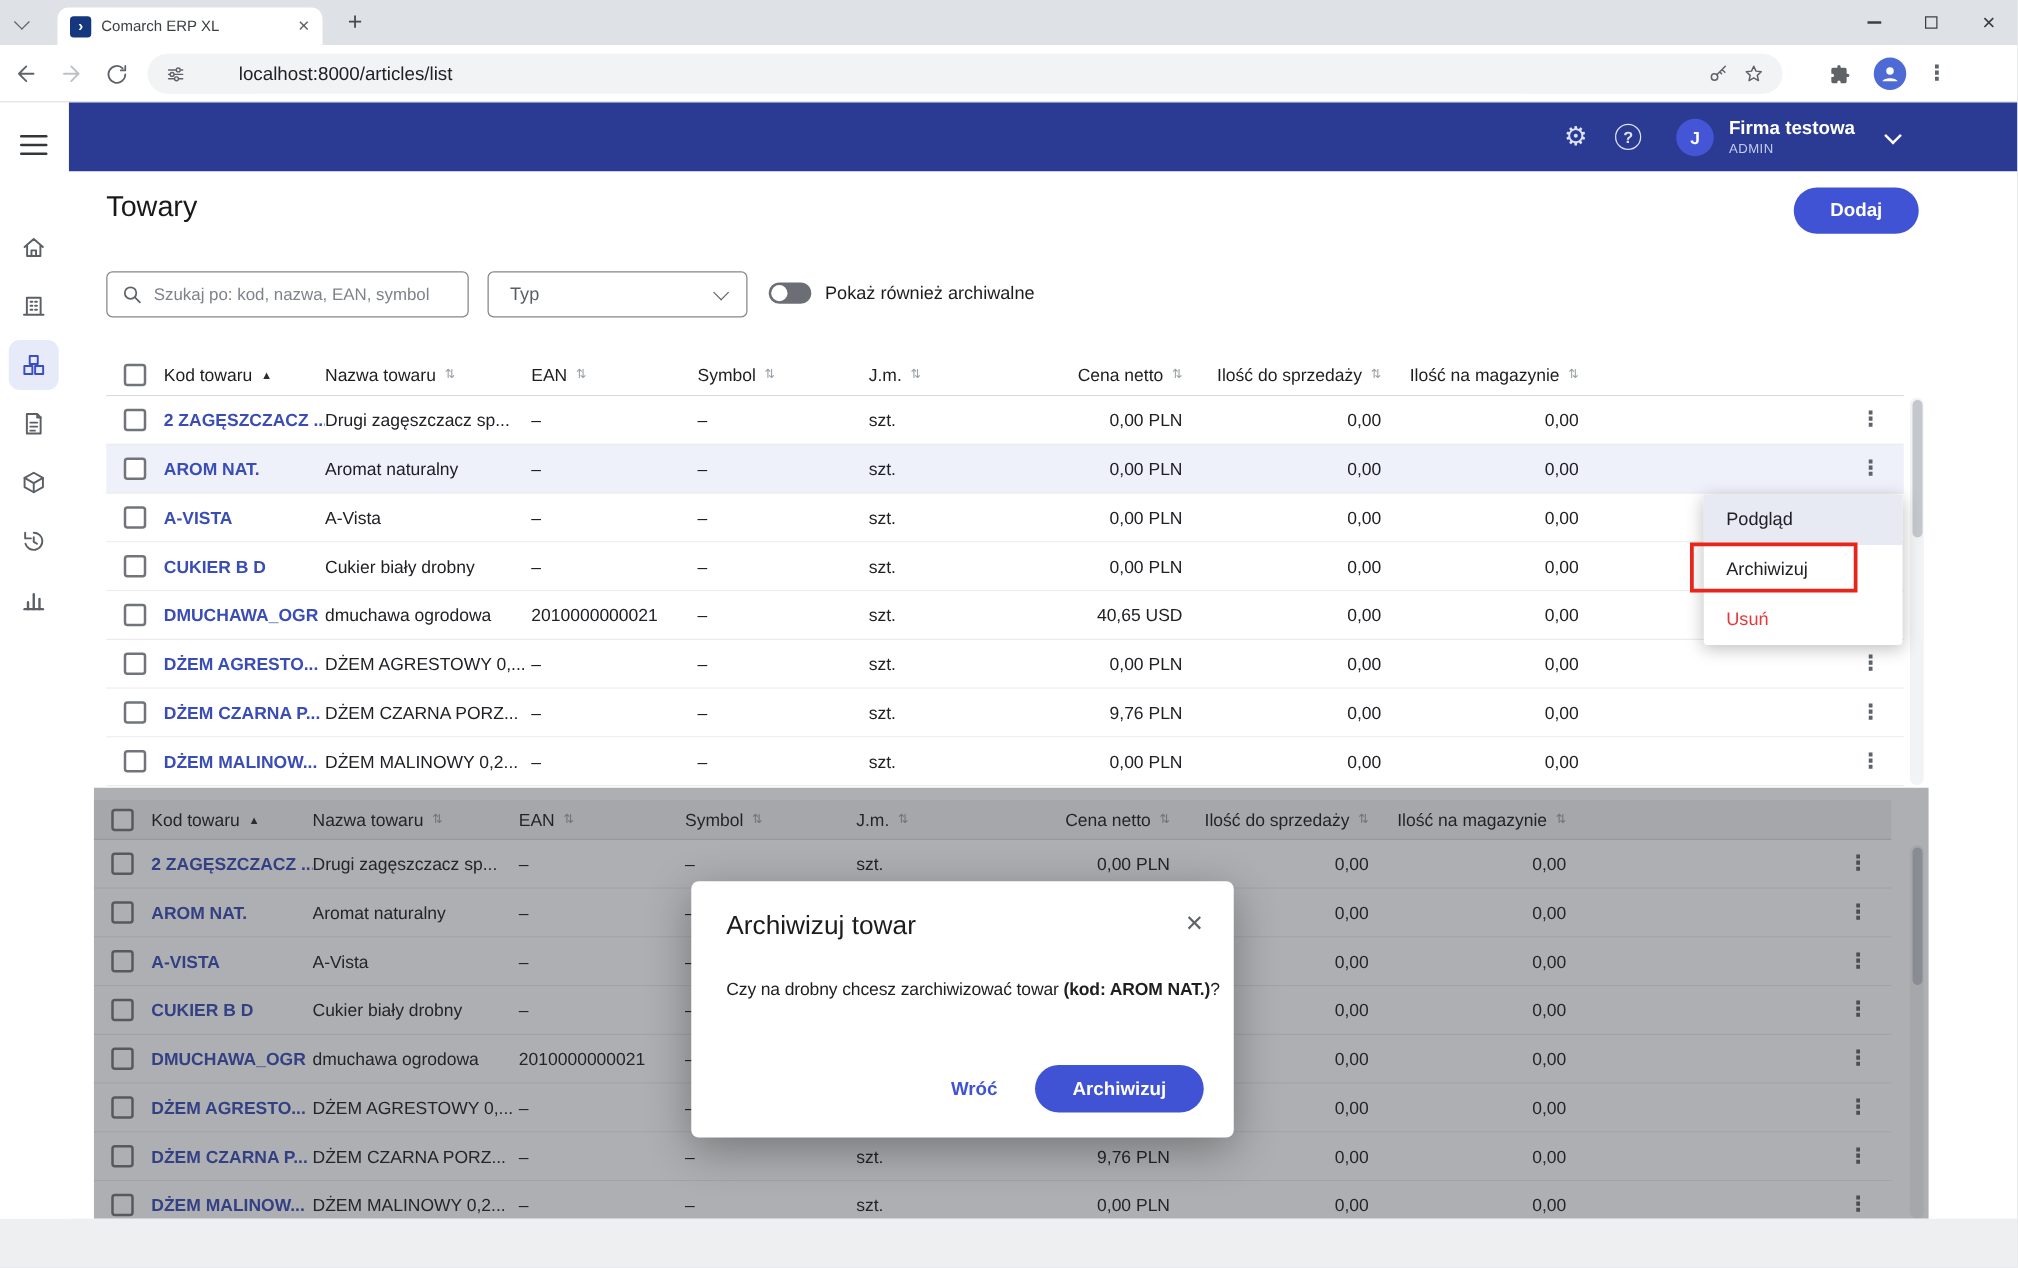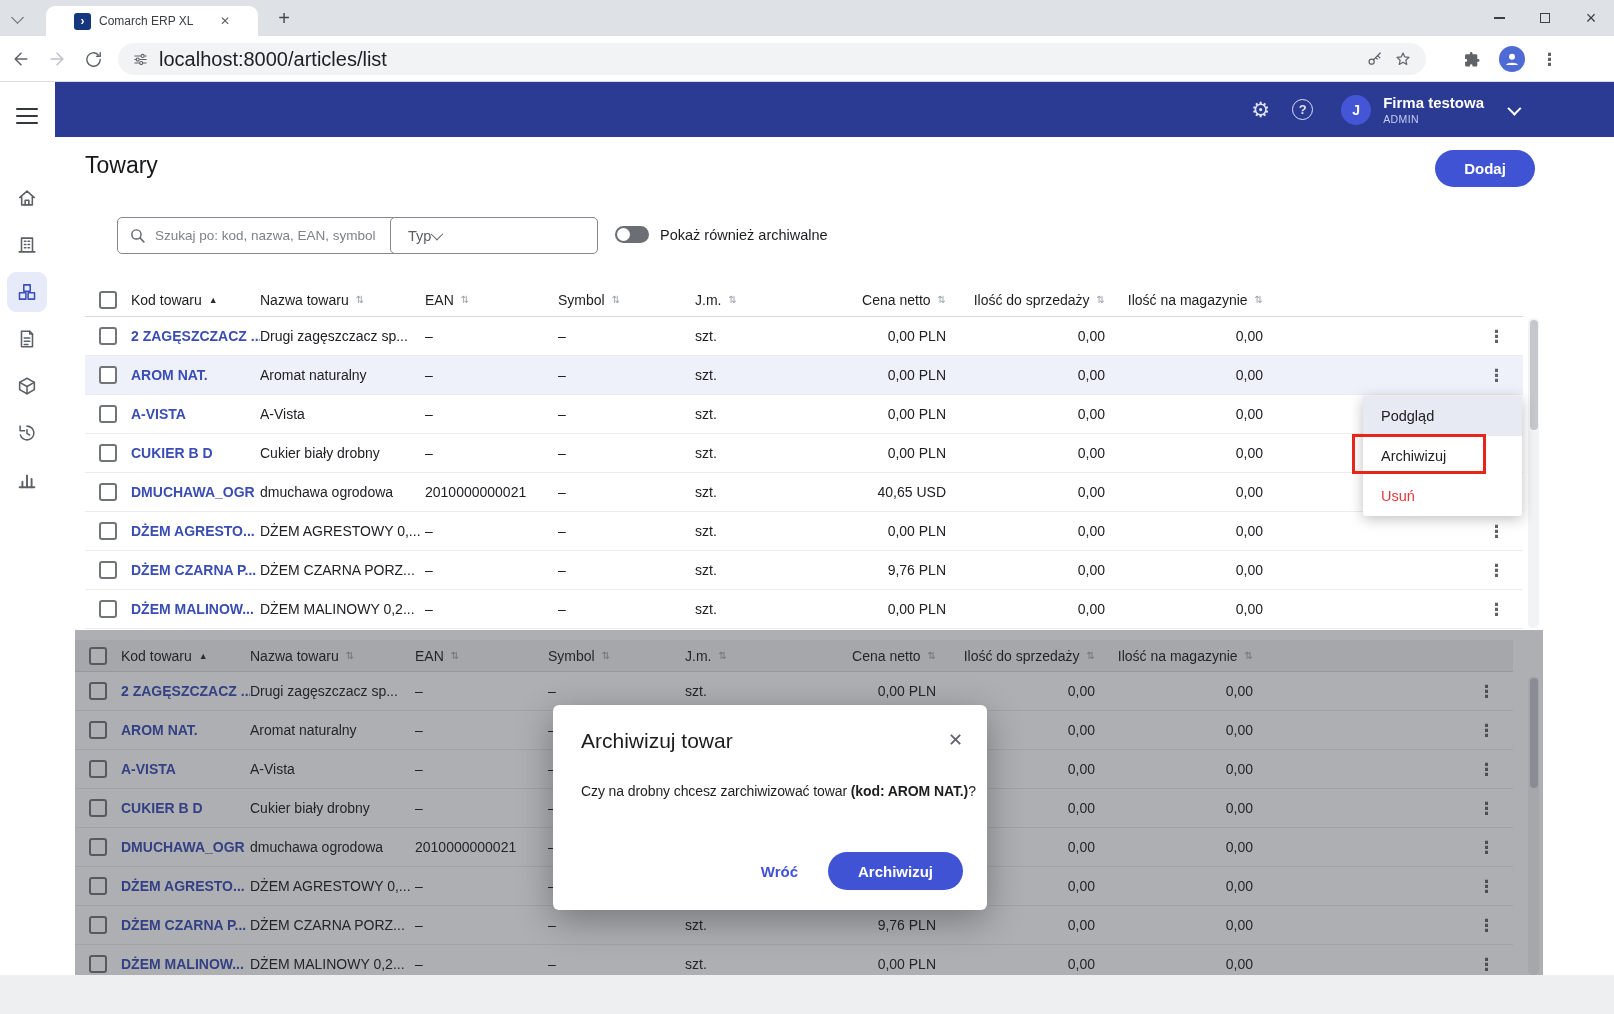--- a/index.html
+++ b/index.html
@@ -4,39 +4,39 @@
 <style>
   *, *::before, *::after { margin:0; padding:0; box-sizing:border-box; }
   html,body { background:#d6d9dd; }
   body { font-family:"Liberation Sans","DejaVu Sans",sans-serif; }
 
   .screen { position:relative; width:1614px; height:1014px; background:#fff; overflow:hidden; color:#202124; }
 
   
   .tabstrip { position:absolute; inset:0 0 auto 0; height:36px; background:#dee1e6; }
   .tab-search { position:absolute; left:13px; top:13px; width:9px; height:9px; border-right:1.8px solid #5f6368; border-bottom:1.8px solid #5f6368; transform:rotate(45deg); }
-  .tab { position:absolute; left:46px; top:6px; width:212px; height:30px; background:#fff; border-radius:9px 9px 0 0; display:flex; align-items:center; gap:8px; padding:0 28px; }
+  .tab { position:absolute; left:46px; top:6px; width:212px; height:30px; background:#fff; border-radius:9px 9px 0 0; display:flex; align-items:center; gap:8px; padding:0 10px; }
   .favicon { width:17px; height:17px; border-radius:3px; background:#15377e; color:#fff; display:flex; align-items:center; justify-content:center; font-size:12px; font-weight:700; flex:none; }
   .favicon::before { content:"›"; }
   .tab-title { flex:1; font-size:12px; color:#3c4043; white-space:nowrap; overflow:hidden; }
   .tab-close { font-size:12px; color:#5f6368; }
   .newtab { position:absolute; left:272px; top:5px; width:24px; height:26px; font-size:20px; color:#474b4f; display:flex; align-items:center; justify-content:center; }
   .wincontrols { position:absolute; right:0; top:0; height:36px; display:flex; }
   .wc { width:46px; height:36px; display:flex; align-items:center; justify-content:center; color:#3c4043; }
   .wc-min i { display:block; width:11px; height:1.6px; background:#3c4043; }
   .wc-max i { display:block; width:10px; height:10px; border:1.5px solid #3c4043; }
   .wc-close { font-size:18px; line-height:1; }
   .wc-close::before { content:"×"; }
 
   
   .toolbar { position:absolute; left:0; right:0; top:36px; height:46px; background:#fff; border-bottom:1px solid #dadce0; }
   .nav-btn { position:absolute; top:6px; width:34px; height:34px; border-radius:50%; display:flex; align-items:center; justify-content:center; }
   .nav-back { left:4px; } .nav-fwd { left:40px; } .nav-refresh { left:76px; }
   .omnibox { position:absolute; left:118px; top:7px; width:1308px; height:32px; background:#f1f3f4; border-radius:16px; display:flex; align-items:center; padding:0 14px; gap:10px; }
-  .url-text { flex:1; font-size:20px; color:#202124; white-space:nowrap; overflow:hidden; }
+  .url-text { flex:1; font-size:15px; color:#202124; white-space:nowrap; overflow:hidden;margin-left:32px; }
   .tb-right { position:absolute; right:56px; top:7px; height:32px; display:flex; align-items:center; gap:16px; }
   .profile-avatar { width:26px; height:26px; border-radius:50%; background:#4e6ad4; display:flex; align-items:center; justify-content:center; }
   .browser-menu { font-size:17px; color:#5f6368; font-weight:700; }
 
   
   .appbar { position:absolute; left:55px; right:0; top:82px; height:55px; background:var(--appbar,#2b3a92); display:flex; align-items:center; justify-content:flex-end; padding-right:96px; color:#fff; }
   .ab-gear { font-size:21px; color:#dde2f4; margin-right:22px; }
   .ab-gear::before { content:"⚙"; }
   .ab-help { width:21px; height:21px; border:1.8px solid #dde2f4; border-radius:50%; color:#dde2f4; font-size:13px; font-weight:700; display:flex; align-items:center; justify-content:center; margin-right:28px; }
   .ab-help::before { content:"?"; }
@@ -55,24 +55,24 @@
   .sicon.active { background:#e7eaf8; }
   .sicon svg { stroke:#5c6066; fill:none; stroke-width:1.7; stroke-linecap:round; stroke-linejoin:round; }
   .sicon.active svg { stroke:#3a4ec0; }
   .tool-svg { stroke:#5f6368; fill:none; stroke-width:1.8; stroke-linecap:round; stroke-linejoin:round; }
   .tool-svg.disabled { stroke:#bdc1c6; }
 
   
   .page-title { position:absolute; left:85px; top:152px; font-size:23px; font-weight:500; color:#17181a; }
   .add-btn { position:absolute; right:79px; top:150px; height:37px; min-width:100px; padding:0 26px; border:none; border-radius:19px; background:var(--accent,#4053d4); color:#fff; font-size:15px; font-weight:600; font-family:inherit; display:flex; align-items:center; justify-content:center; }
 
-  .search-box { position:absolute; left:85px; top:217px; width:290px; height:37px; border:1px solid #85878c; border-radius:5px; background:#fff; display:flex; align-items:center; gap:9px; padding:0 11px;margin-left:32px; }
+  .search-box { position:absolute; left:85px; top:217px; width:290px; height:37px; border:1px solid #85878c; border-radius:5px; background:#fff; display:flex; align-items:center; gap:9px; padding:0 11px; }
   .search-box input { flex:1; border:none; outline:none; font-size:13.5px; font-family:inherit; color:#202124; background:transparent; }
   .search-box input::placeholder { color:#7e8289; }
-  .type-select { position:absolute; left:390px; top:217px; width:208px; height:37px; border:1px solid #85878c; border-radius:5px; background:#fff; display:flex; align-items:center; padding:0 17px; font-size:14.5px; color:#5a5e64; }
+  .type-select { position:absolute; left:390px; top:217px; width:208px; height:37px; border:1px solid #85878c; border-radius:5px; background:#fff; display:flex; align-items:center; justify-content:space-between; padding:0 17px; font-size:14.5px; color:#5a5e64; }
   .sel-chev { width:9px; height:9px; border-right:1.8px solid #5f6368; border-bottom:1.8px solid #5f6368; transform:rotate(45deg) translateY(-2px); }
   .toggle { position:absolute; left:615px; top:226px; width:34px; height:17px; border-radius:9px; background:#6b6f75; }
   .toggle i { position:absolute; left:2px; top:2px; width:13px; height:13px; border-radius:50%; background:#fff; }
   .toggle-label { position:absolute; left:660px; top:227px; font-size:14.5px; color:#1c1d1f; }
 
   
   .tbl { position:absolute; left:85px; top:283px; width:1438px; font-size:14px; }
   .thead { display:flex; align-items:center; height:34px; border-bottom:1px solid #d8dadd; font-weight:400; color:#1d1e20; }
   .trow { display:flex; align-items:center; height:39px; border-bottom:1px solid #ececee; background:#fff; }
   .trow.hl { background:var(--row-highlight,#eef1fa); }

